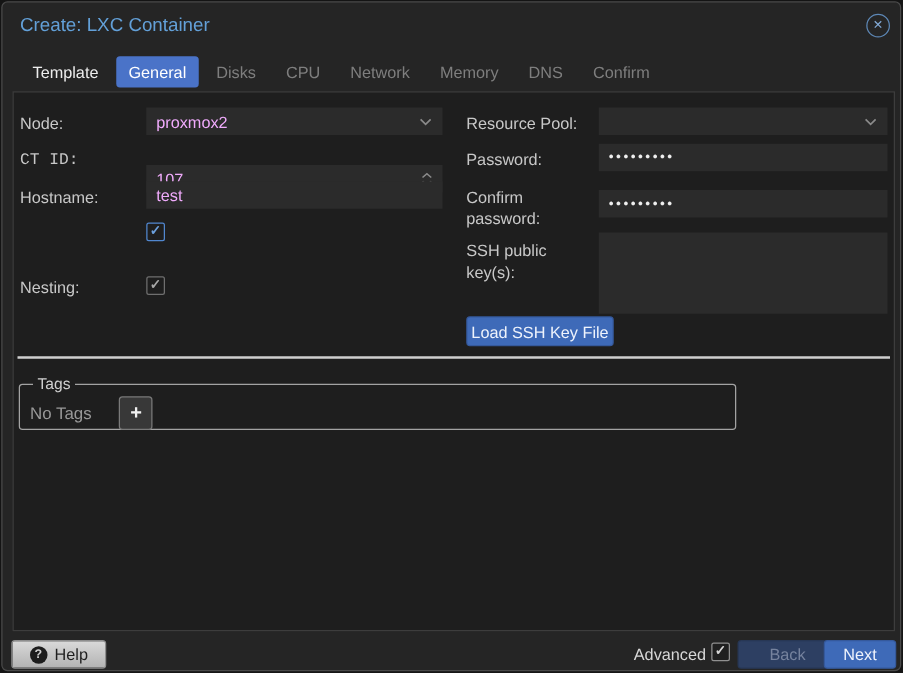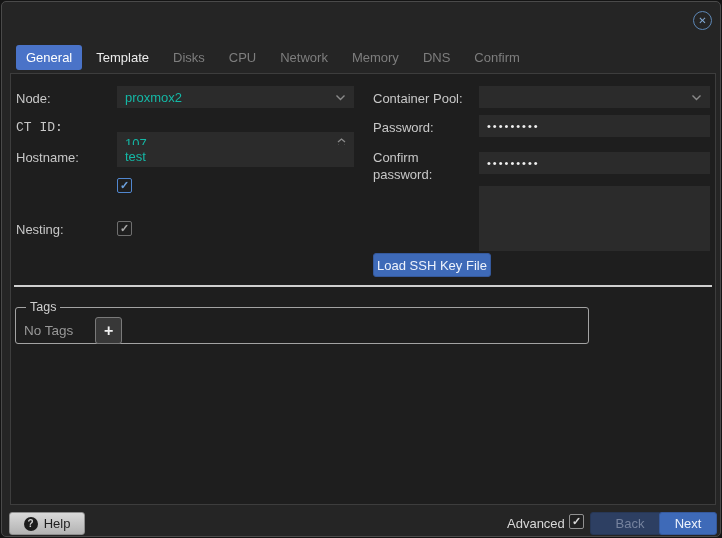--- a/index.html
+++ b/index.html
@@ -7,21 +7,21 @@
   .dialog{position:relative;width:720px;height:536px;margin:1px;background:#252525;border:1px solid #4a4a4a;border-radius:5px;box-sizing:border-box;overflow:hidden;}
   .title{position:absolute;left:14px;top:10px;font-size:15px;color:#63a0d8;}
   .close{position:absolute;right:8px;top:9px;width:17px;height:17px;border:1px solid #5d87b5;border-radius:50%;color:#82a9d4;display:flex;align-items:center;justify-content:center;font-size:10px;line-height:1;cursor:pointer;}
   .tabbar{position:absolute;left:14px;top:42px;height:26px;display:flex;align-items:center;}
   .tab{display:inline-block;padding:5px 10px;margin-right:4px;font-size:13px;border-radius:3px;color:#7e7e7e;white-space:nowrap;}
   .tab.active{background:#4a73c8;color:#ffffff;}
   .tab.enabled{color:#ededed;}
   .panel{position:absolute;left:8px;top:71px;width:706px;height:432px;background:#1e1e1e;border:1px solid #3d3d3d;box-sizing:border-box;}
   .lbl{position:absolute;color:#c8c8c8;font-size:13px;line-height:17px;}
   .field{position:absolute;background:#2b2b2b;height:22px;box-sizing:border-box;display:flex;align-items:center;}
-  .field input{flex:1;min-width:0;background:transparent;border:none;outline:none;color:#14b8a6;font-size:13px;font-family:inherit;padding:0 8px;}
+  .field input{flex:1;min-width:0;background:transparent;border:none;outline:none;color:#f0abfc;font-size:13px;font-family:inherit;padding:0 8px;}
   .field input.dots{font-size:11px;letter-spacing:2px;color:#efefef;}
   .arrow{flex:0 0 auto;margin-right:8px;display:flex;flex-direction:column;align-items:center;justify-content:center;gap:1px;}
   textarea.sshbox{position:absolute;background:#2b2b2b;border:none;outline:none;resize:none;color:#d6d6d6;font-size:13px;font-family:inherit;padding:4px 8px;box-sizing:border-box;}
   .cb{position:absolute;width:15px;height:15px;box-sizing:border-box;border-radius:2px;display:flex;align-items:center;justify-content:center;font-size:11px;font-weight:bold;line-height:1;cursor:pointer;}
   .cb.blue{border:1px solid #5187cf;color:#6ca0dd;}
   .cb.gray{border:1px solid #6f6f6f;color:#a8a8a8;}
   .cb.light{border:1px solid #909090;color:#d6d6d6;background:#202020;}
   .btn{position:absolute;display:flex;align-items:center;justify-content:center;font-size:13px;border-radius:3px;box-sizing:border-box;cursor:pointer;}
   .btn.primary{background:#3e6ab8;border:1px solid #35599c;color:#eef3fc;}
   .btn.back{background:#2d3f62;border:1px solid #273755;color:#76839e;}
@@ -34,25 +34,26 @@
   .notags{color:#989898;font-size:13.5px;}
   .addtag{width:25px;height:25px;background:#383838;border:1px solid #7a7a7a;border-radius:3px;color:#f0f0f0;font-size:16px;font-weight:bold;display:flex;align-items:center;justify-content:center;cursor:pointer;}
   .adv-label{position:absolute;left:505px;top:514px;font-size:13px;color:#d8d8d8;}
   svg{display:block;}
 </style>
 </head>
 <body>
 
 <div class="dialog">
 
+  <span class="title">Create: LXC Container</span>
   <span class="close">✕</span>
 
   <div class="tabbar">
+    <span class="tab enabled">Template</span>
     <span class="tab active">General</span>
-    <span class="tab enabled">Template</span>
     <span class="tab">Disks</span>
     <span class="tab">CPU</span>
     <span class="tab">Network</span>
     <span class="tab">Memory</span>
     <span class="tab">DNS</span>
     <span class="tab">Confirm</span>
   </div>
 
   <div class="panel"></div>
 
@@ -86,40 +87,41 @@
 
   <span class="cb blue" style="left:115px;top:176px;">
       <span>✓</span>
     </span>
 
   <span class="lbl" style="left:14px;top:219px;">Nesting:</span>
   <span class="cb gray" style="left:115px;top:219px;">
       <span>✓</span>
     </span>
 
-  <span class="lbl" style="left:371px;top:88px;">Container Pool:</span>
+  <span class="lbl" style="left:371px;top:88px;">Resource Pool:</span>
   <div class="field" style="left:477px;top:84px;width:231px;">
     <input value="" style="">
     <span class="arrow">
       <svg width="11" height="7" viewBox="0 0 11 7">
           <path d="M1.5 1.5 L5.5 5.5 L9.5 1.5" fill="none" stroke="#8a8a8a" stroke-width="1.4"></path>
         </svg>
     </span>
   </div>
 
   <span class="lbl" style="left:371px;top:117px;">Password:</span>
   <div class="field" style="left:477px;top:113px;width:231px;">
     <input class="dots" value="•••••••••" style="">
   </div>
 
   <span class="lbl" style="left:371px;top:147px;width:92px;">Confirm password:</span>
   <div class="field" style="left:477px;top:150px;width:231px;">
     <input class="dots" value="•••••••••" style="">
   </div>
 
+  <span class="lbl" style="left:371px;top:190px;width:92px;">SSH public key(s):</span>
   <textarea class="sshbox" style="left: 477px; top: 184px; width: 231px; height: 65px;"></textarea>
 
   <div class="btn primary" style="left:371px;top:251px;width:118px;height:24px;">Load SSH Key File</div>
 
   <div class="divider"></div>
 
   <fieldset class="tags">
     <legend>Tags</legend>
     <div class="tagsrow">
       <span class="notags">No Tags</span>

